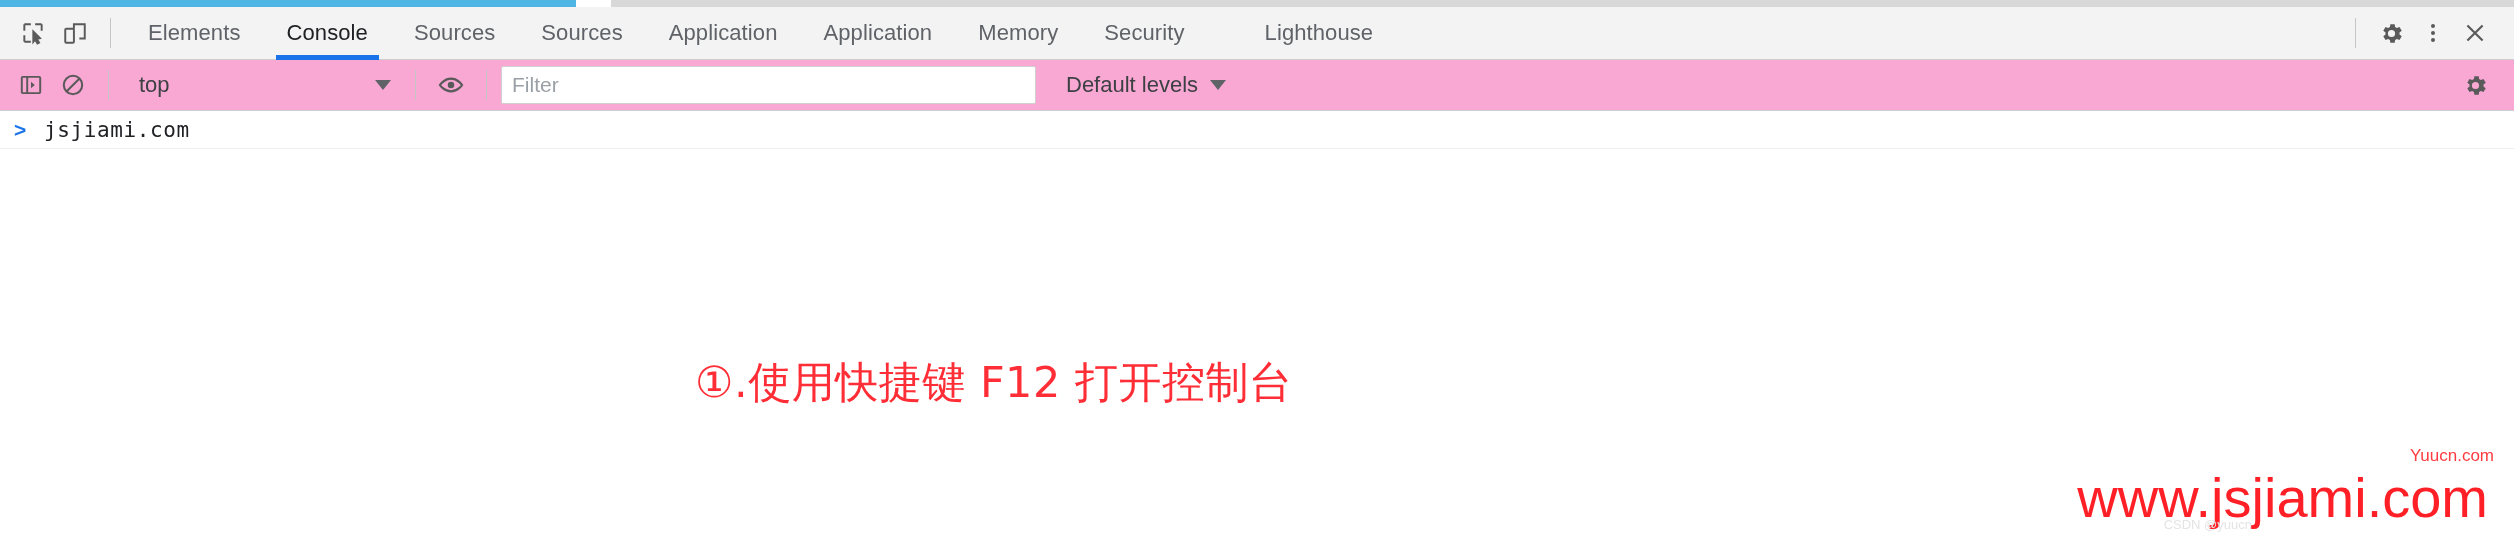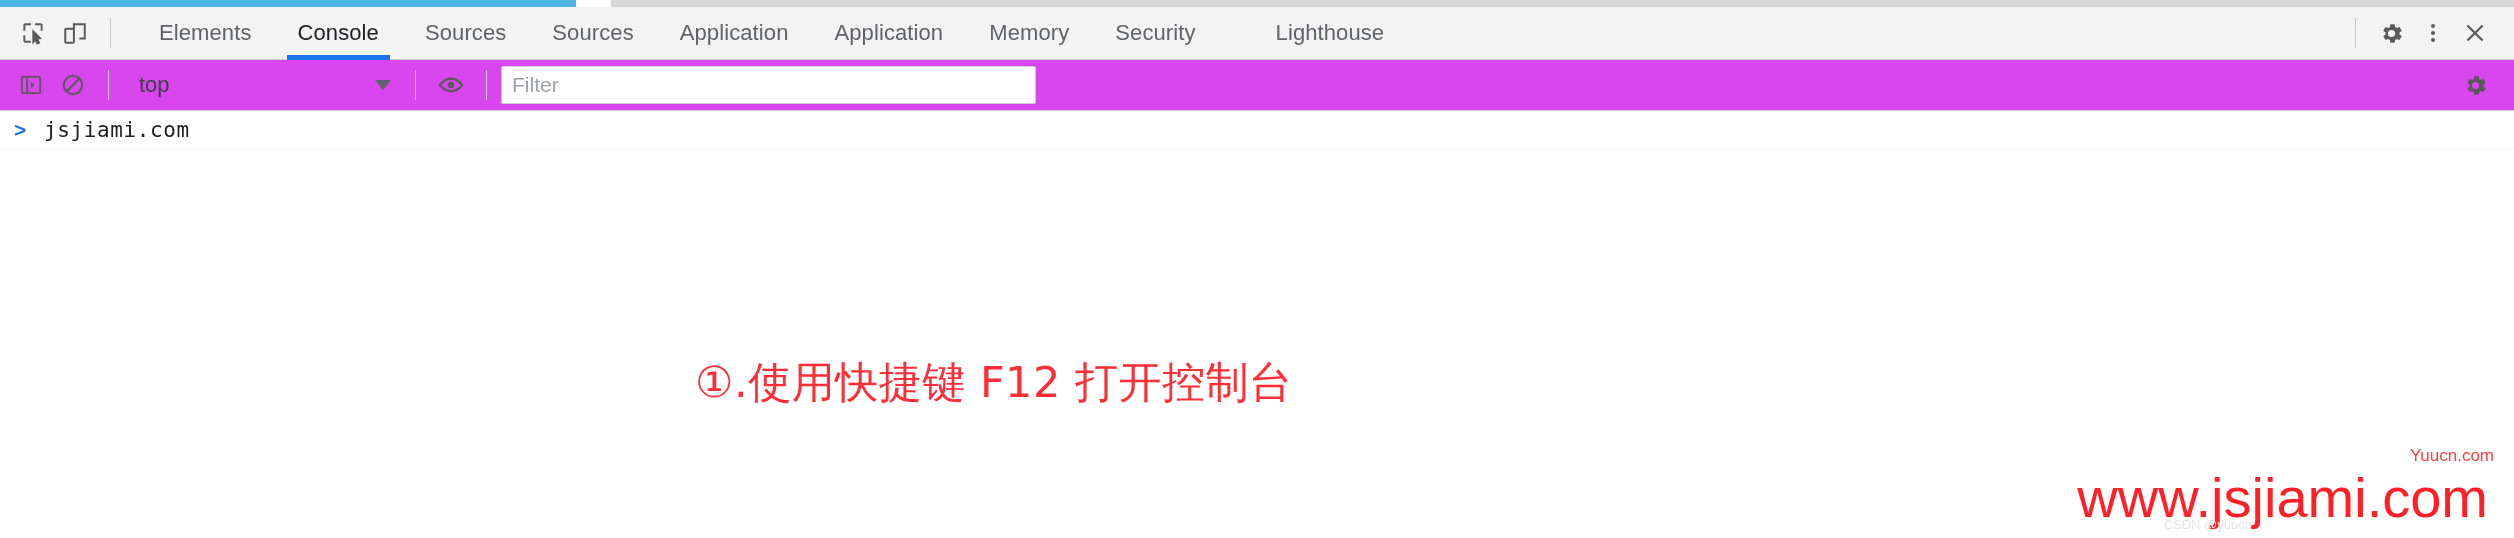--- a/index.html
+++ b/index.html
@@ -46,21 +46,20 @@
   
   .tabbar {
     position: absolute;
     top: 7px; left: 0;
     width: 2514px;
     height: 53px;
     background: #f3f3f3;
     display: flex;
     align-items: center;
     border-bottom: 1px solid #cdcdcd;
-    gap: 11px;
   }
 
   .tool-icons {
     display: flex;
     align-items: center;
     padding-left: 12px;
     height: 100%;
   }
   .icon-btn {
     width: 42px; height: 42px;
@@ -110,21 +109,21 @@
     padding-right: 18px;
     height: 100%;
   }
 
   
   .console-toolbar {
     position: absolute;
     top: 60px; left: 0;
     width: 2514px;
     height: 51px;
-    background: #d946ef;
+    background: #f9a8d4;
     display: flex;
     align-items: center;
     border-bottom: 1px solid #cdcdcd;
     padding-left: 10px;
   }
 
   .ctx-select {
     display: flex;
     align-items: center;
     width: 278px;
@@ -356,20 +355,24 @@
       <svg width="28" height="28" viewBox="0 0 24 24" fill="none" stroke="#5a5a5a" stroke-width="1.9">
         <path d="M2.5 12S6 6.5 12 6.5 21.5 12 21.5 12 18 17.5 12 17.5 2.5 12 2.5 12z"></path>
         <circle cx="12" cy="12" r="2.8" fill="#5a5a5a" stroke="none"></circle>
       </svg>
     </div>
 
     <div class="vsep"></div>
 
     <input class="filter-input" type="text" placeholder="Filter" style="">
 
+    <div class="levels-select">
+      <span>Default levels</span>
+      <span class="caret"></span>
+    </div>
 
     <div class="toolbar-right">
       <div class="icon-btn">
         <svg width="27" height="27" viewBox="0 0 24 24" fill="#5a5a5a">
           <path d="M19.1 12.9a7.6 7.6 0 000-1.8l2-1.5-2-3.4-2.3.9a7.3 7.3 0 00-1.6-.9l-.35-2.4h-3.9l-.35 2.4c-.57.23-1.1.53-1.6.9l-2.3-.9-2 3.4 2 1.5a7.6 7.6 0 000 1.8l-2 1.5 2 3.4 2.3-.9c.5.37 1.03.67 1.6.9l.35 2.4h3.9l.35-2.4c.57-.23 1.1-.53 1.6-.9l2.3.9 2-3.4zM12 15.2A3.2 3.2 0 1112 8.8a3.2 3.2 0 010 6.4z"></path>
         </svg>
       </div>
     </div>
   </div>
 

